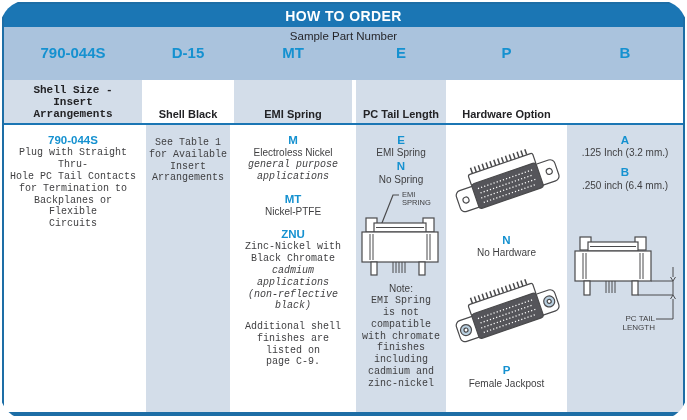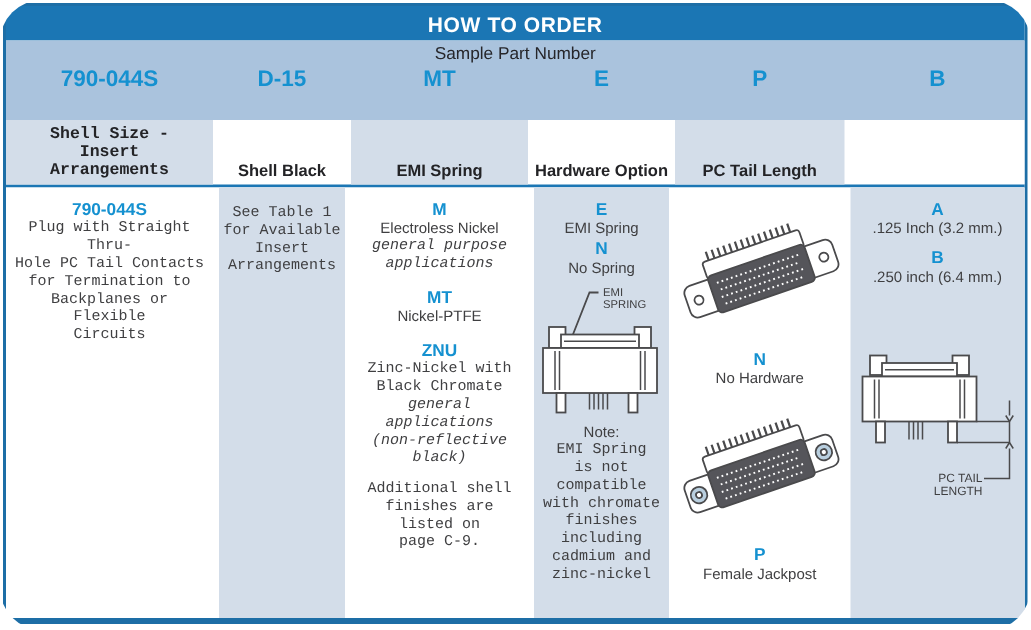--- a/index.html
+++ b/index.html
@@ -71,22 +71,22 @@
         <div>B</div>
       </div>
     </div>
 
     <div class="cols header-row">
       <div class="hcell tint prelines">Shell Size -
 Insert
 Arrangements</div>
       <div class="hcell">Shell Black</div>
       <div class="hcell tint">EMI Spring</div>
+      <div class="hcell tint">PC Tail Length</div>
       <div class="hcell">Hardware Option</div>
-      <div class="hcell tint">PC Tail Length</div>
     </div>
 
     <div class="divider"></div>
 
     <div class="cols body-row">
 
       <div class="bcell">
         <div class="code">790-044S</div>
         <div class="prelines">Plug with Straight Thru-
 Hole PC Tail Contacts
@@ -110,21 +110,21 @@
 applications</div>
         </div>
         <div class="blk">
           <div class="code">MT</div>
           <div>Nickel-PTFE</div>
         </div>
         <div class="blk">
           <div class="code">ZNU</div>
           <div class="prelines">Zinc-Nickel with
 Black Chromate</div>
-          <div class="italic prelines">general applications
+          <div class="italic prelines">cadmium applications
 (non-reflective black)</div>
         </div>
         <div class="prelines">Additional shell
 finishes are listed on
 page C-9.</div>
       </div>
 
       <div class="bcell tint">
         <div class="code">E</div>
         <div>EMI Spring</div>

